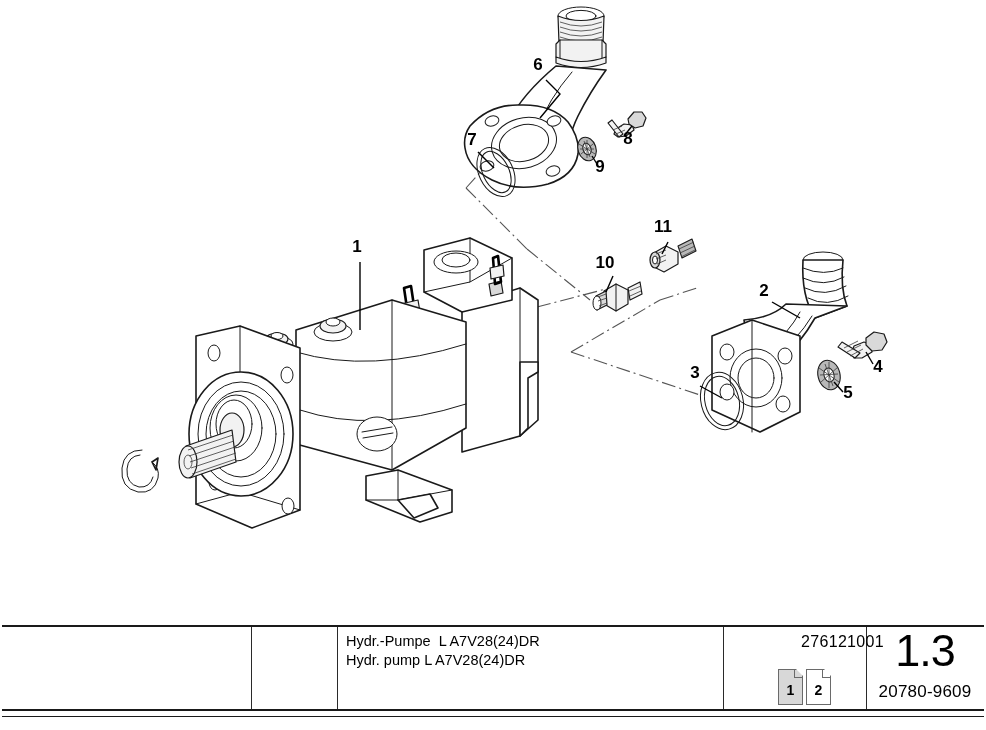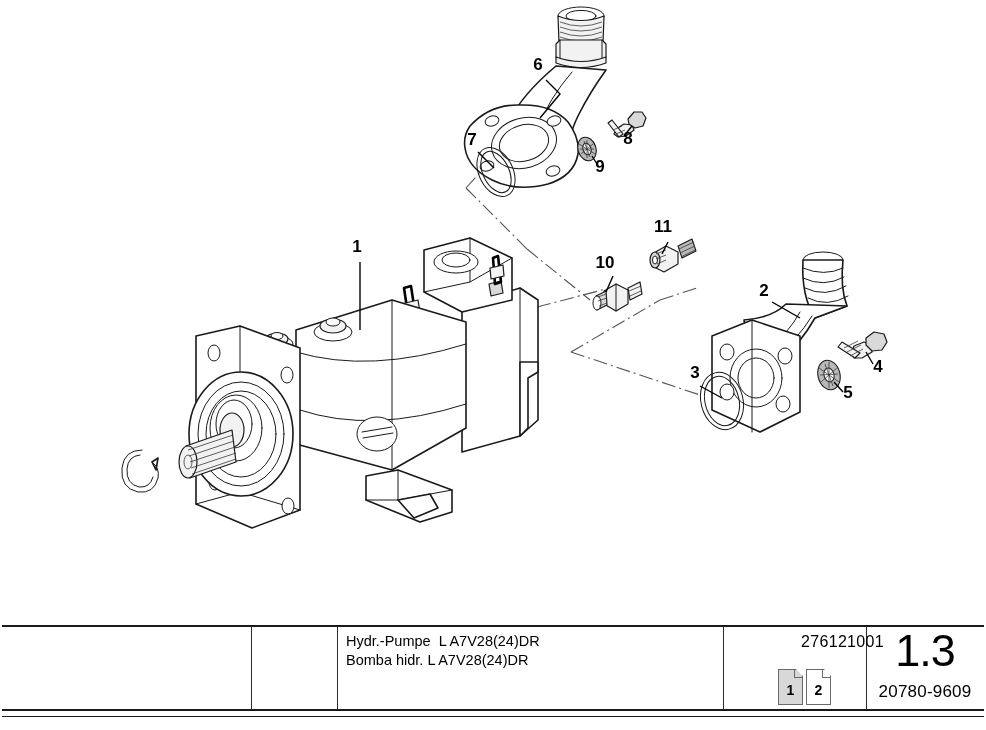--- a/index.html
+++ b/index.html
@@ -484,21 +484,21 @@
     <div class="rule rule-bottom-2"></div>
 
     <div class="vdiv vdiv-logo"></div>
     <div class="vdiv vdiv-text"></div>
     <div class="vdiv vdiv-pn"></div>
     <div class="vdiv vdiv-page"></div>
 
 
     <div id="desc">
       <div class="desc-line">Hydr.-Pumpe  L A7V28(24)DR</div>
-      <div class="desc-line">Bomba hidr. L A7V28(24)DR</div>
+      <div class="desc-line">Hydr. pump L A7V28(24)DR</div>
     </div>
 
     <div id="partno">276121001</div>
 
     <div id="pagechips">
       <div class="chip chip-1 active">
         <span>1</span>
         <span class="chip-fold"></span>
       </div>
       <div class="chip chip-2">

